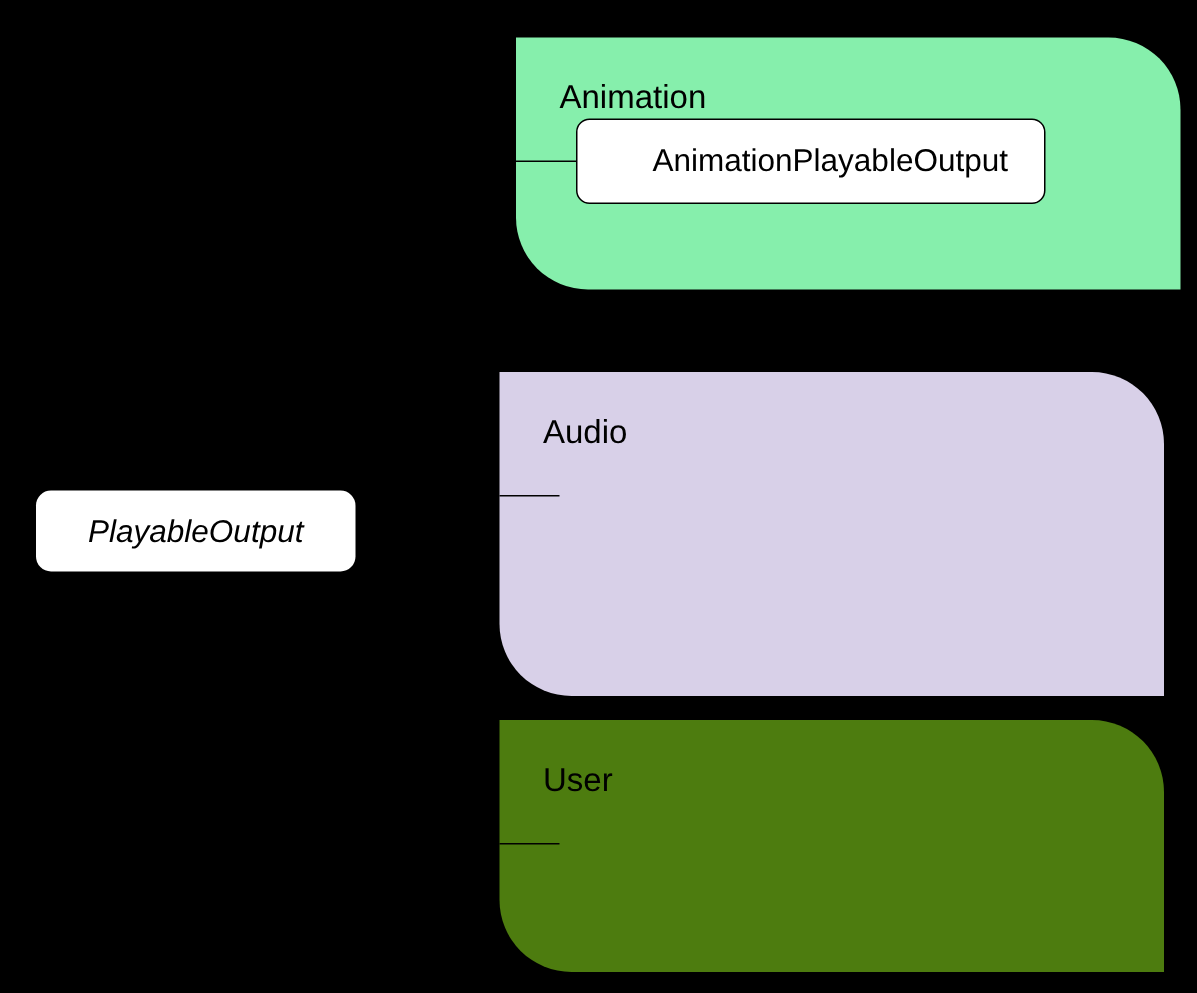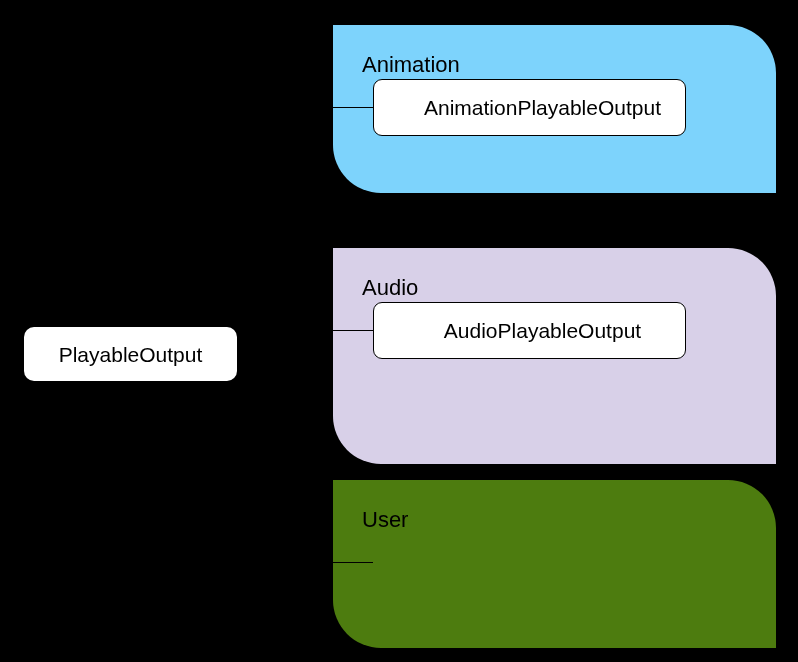--- a/index.html
+++ b/index.html
@@ -36,32 +36,33 @@
     display: flex;
     align-items: center;
     justify-content: center;
     box-sizing: border-box;
   }
   .root-node .node-label {
     font-size: 21px;
     color: #000000;
     line-height: 1;
     white-space: nowrap;
+    font-style: italic;
   }
 
   
   .lane {
     position: absolute;
     left: 333px;
     width: 443px;
     box-sizing: border-box;
     
     border-radius: 0 48px 0 48px;
   }
-  .lane-animation { top: 25px;  height: 168px; background: #7dd3fc; }
+  .lane-animation { top: 25px;  height: 168px; background: #86efac; margin-left: 11px; }
   .lane-audio     { top: 248px; height: 216px; background: #d8d0e8; }
   .lane-user      { top: 480px; height: 168px; background: #4d7c0f; }
 
   .lane-title {
     position: absolute;
     left: 29px;
     top: 29px;
     font-size: 22px;
     color: #000000;
     line-height: 1;
@@ -114,23 +115,20 @@
     <span class="lane-title">Animation</span>
     <div class="connector"></div>
     <div class="child-node">
       <span class="node-label">AnimationPlayableOutput</span>
     </div>
   </div>
 
   <div class="lane lane-audio">
     <span class="lane-title">Audio</span>
     <div class="connector"></div>
-    <div class="child-node">
-      <span class="node-label">AudioPlayableOutput</span>
-    </div>
   </div>
 
   <div class="lane lane-user">
     <span class="lane-title">User</span>
     <div class="connector"></div>
   </div>
 
 </div>
 
 </body></html>

